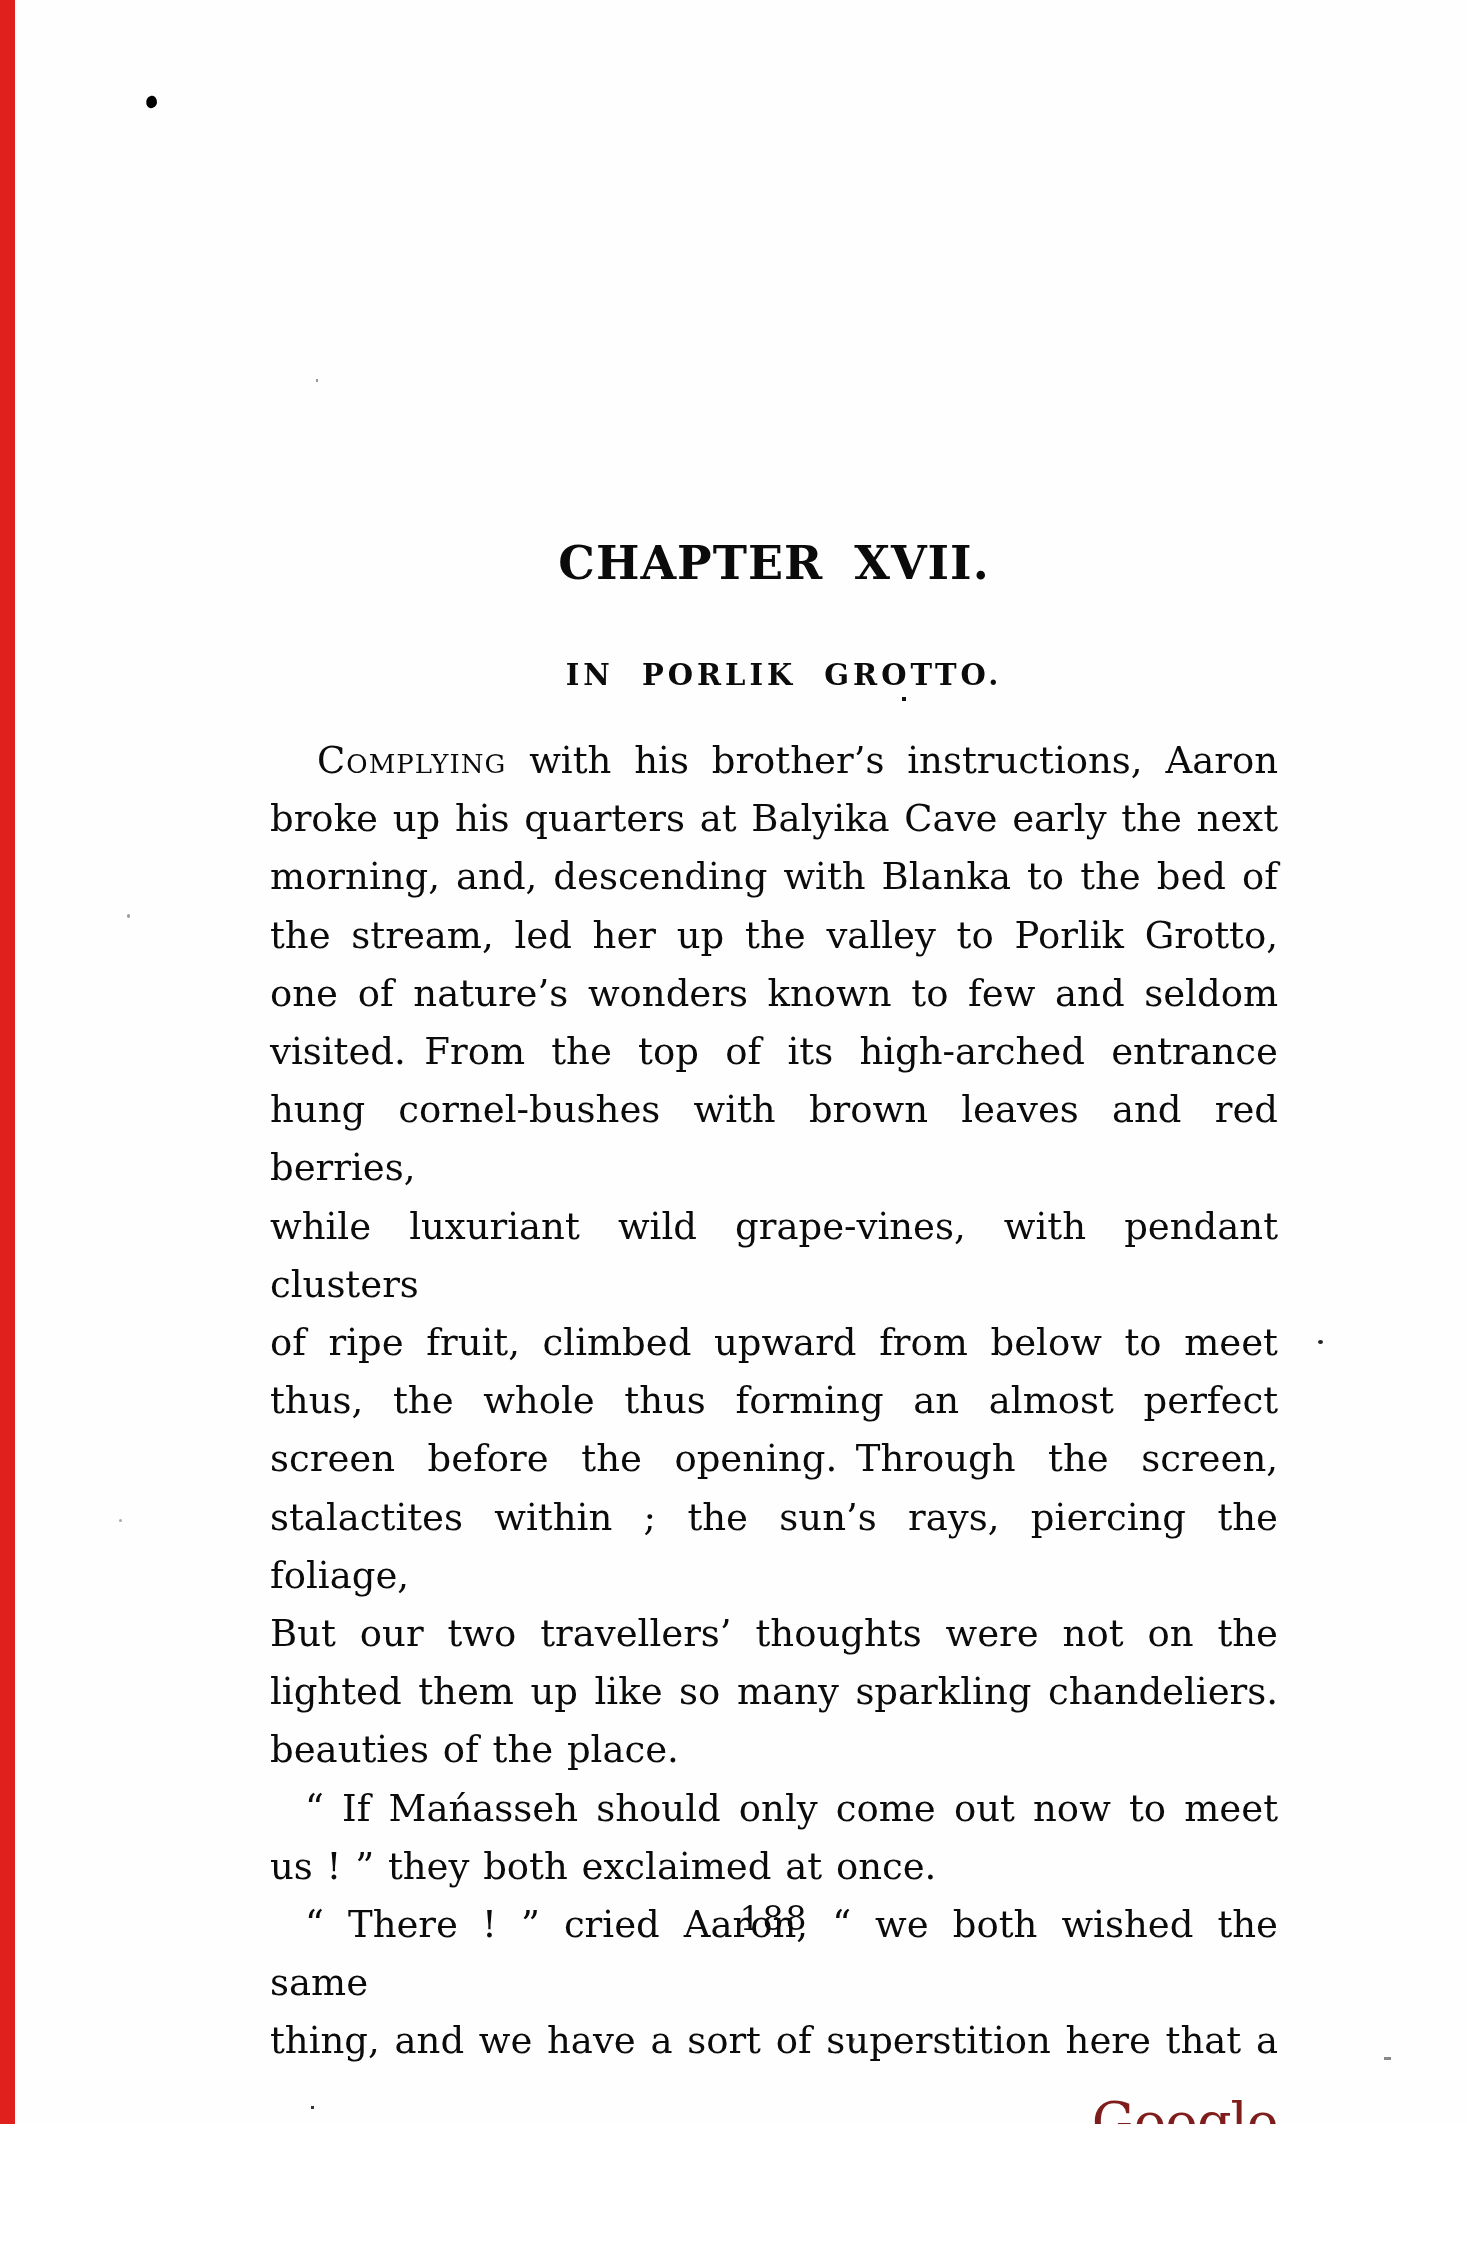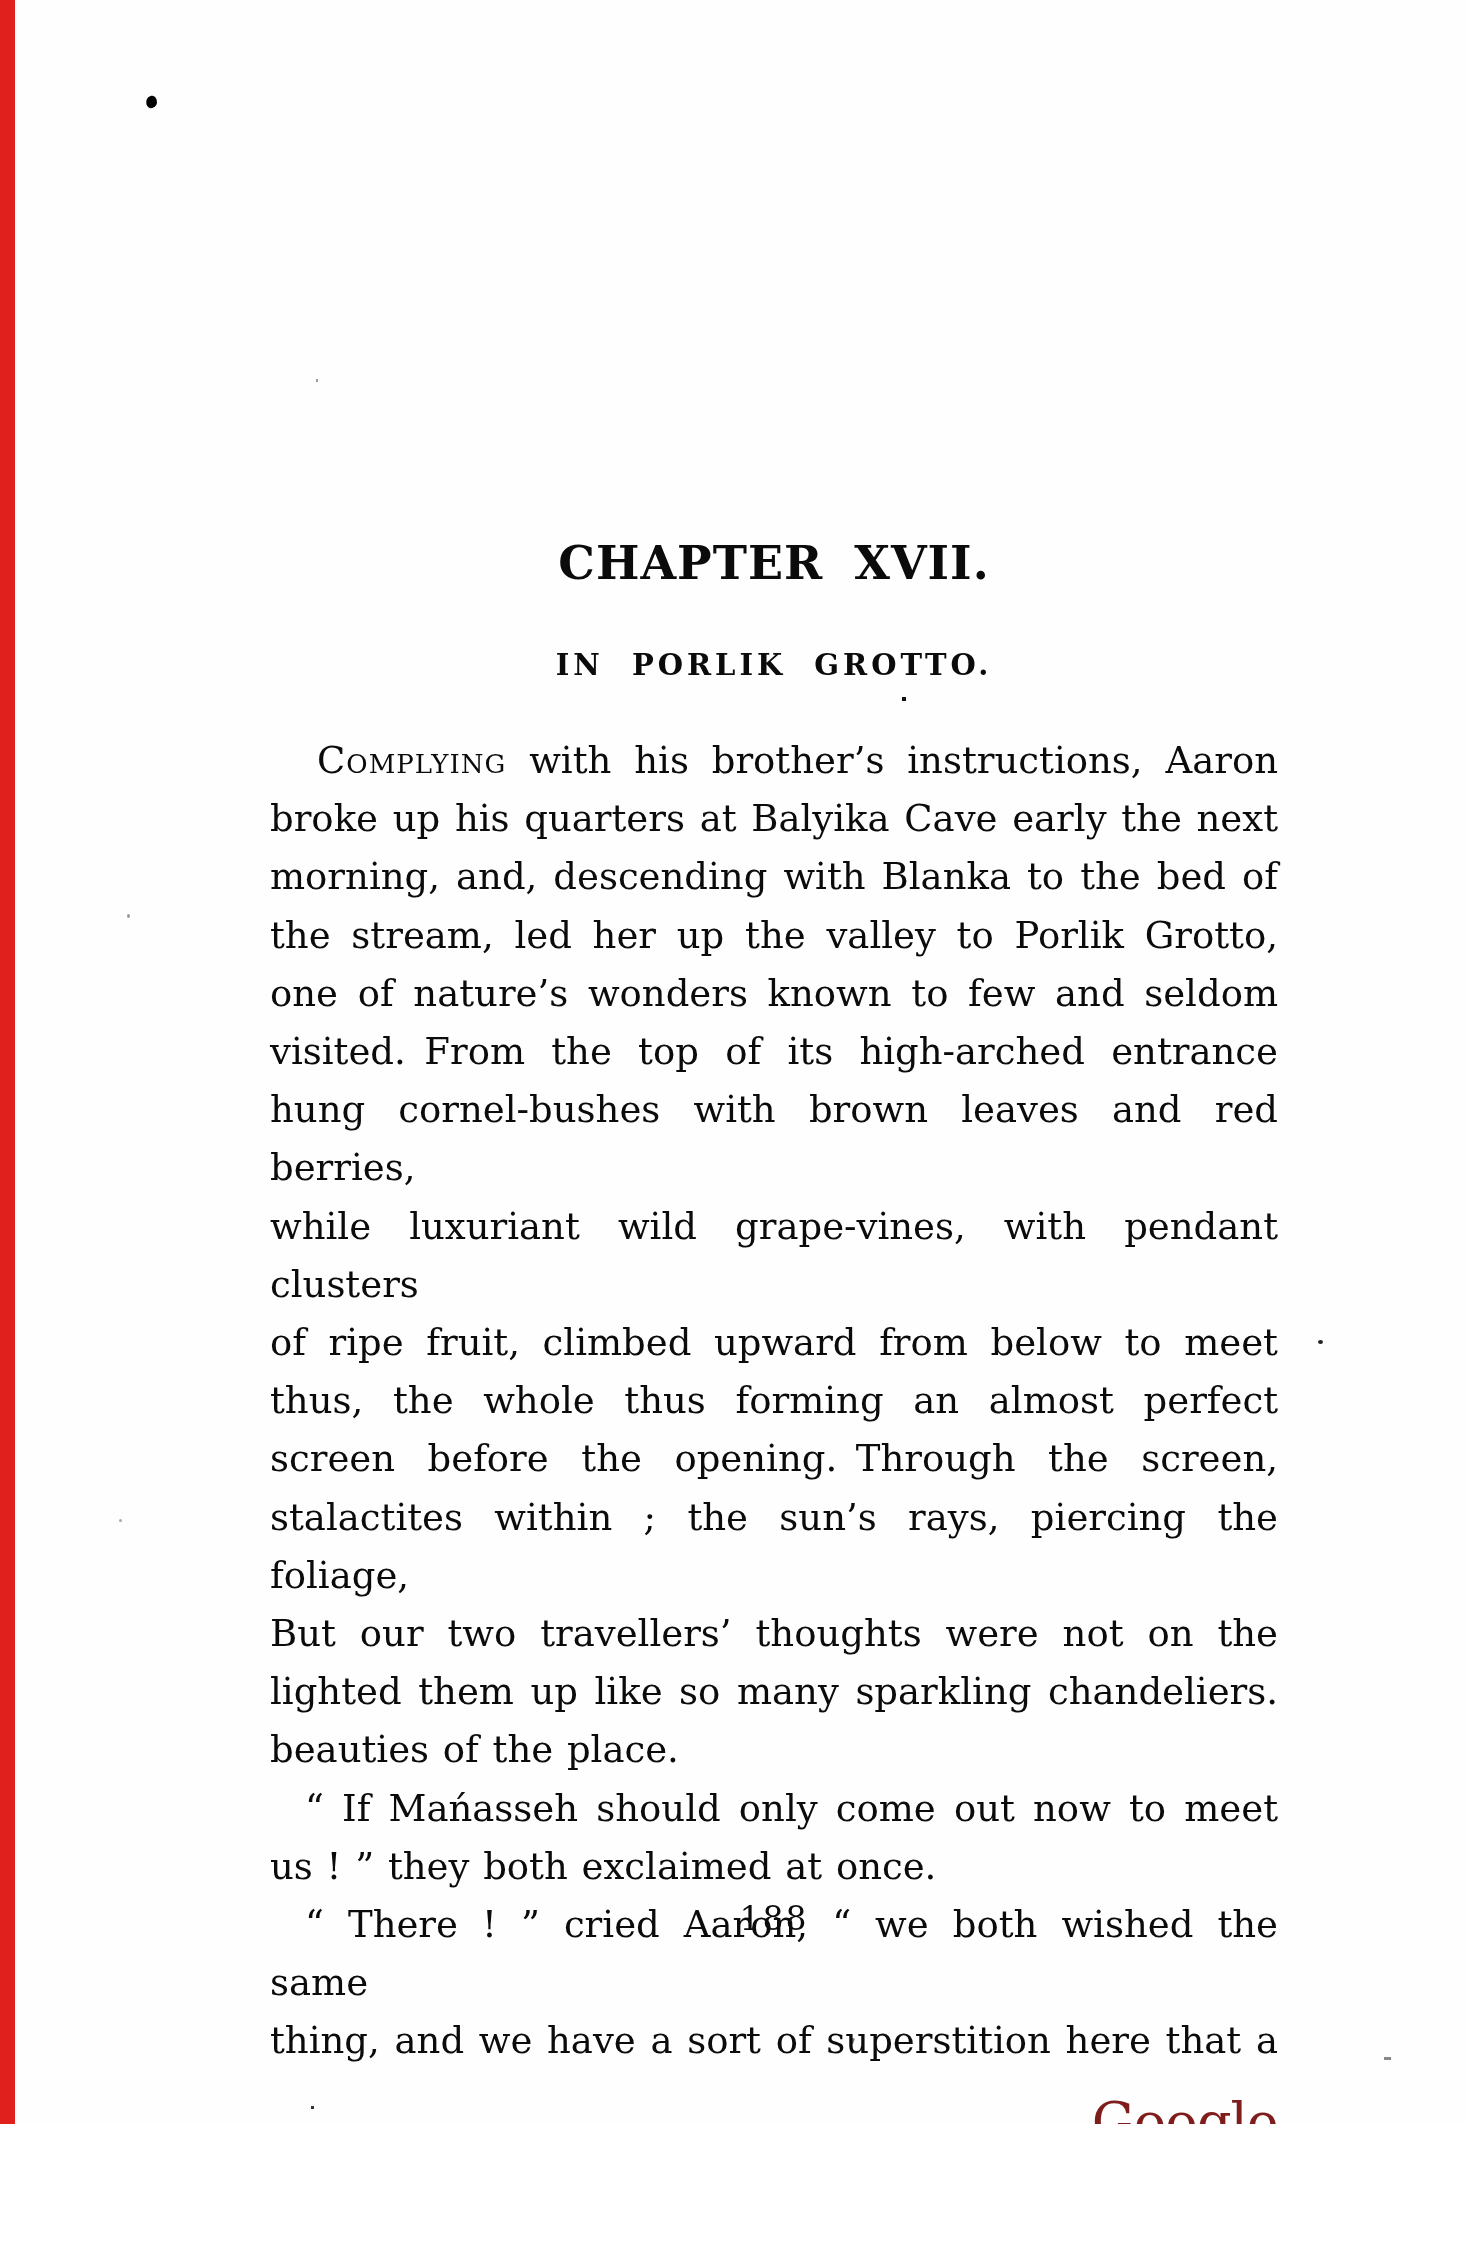--- a/index.html
+++ b/index.html
@@ -17,21 +17,21 @@
   }
   .chapter{
     position:absolute;left:270px;width:1008px;top:538px;
     margin:0;text-align:center;
     font-size:46px;font-weight:bold;
     letter-spacing:1px;word-spacing:14px;
     line-height:1.1;
   }
   .section{
     position:absolute;left:270px;width:1008px;top:650px;
-    margin:0;text-align:center;
+    margin:10px;text-align:center;
     font-size:29px;font-weight:bold;
     letter-spacing:4px;word-spacing:14px;
     line-height:1.1;
   }
   .body{
     position:absolute;left:270px;top:732px;width:1008px;
     font-size:37px;line-height:58.2px;
     word-spacing:2px;
   }
   .line{

